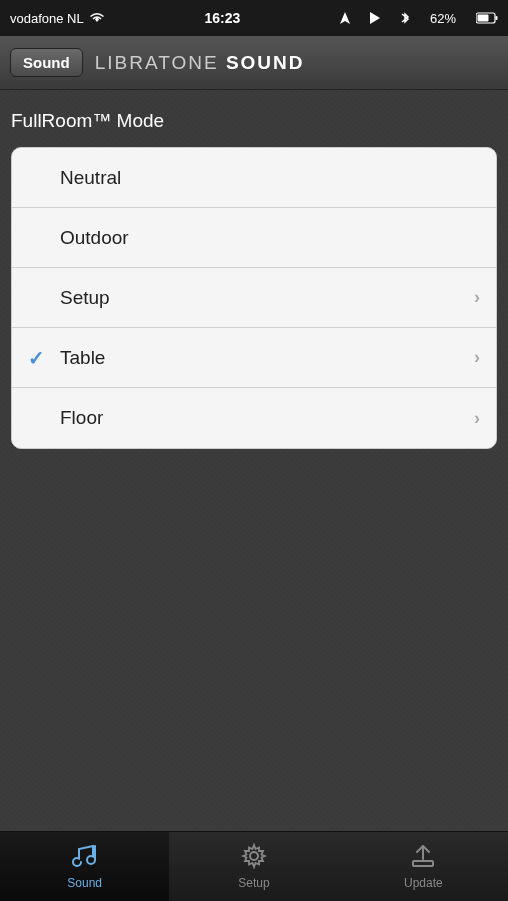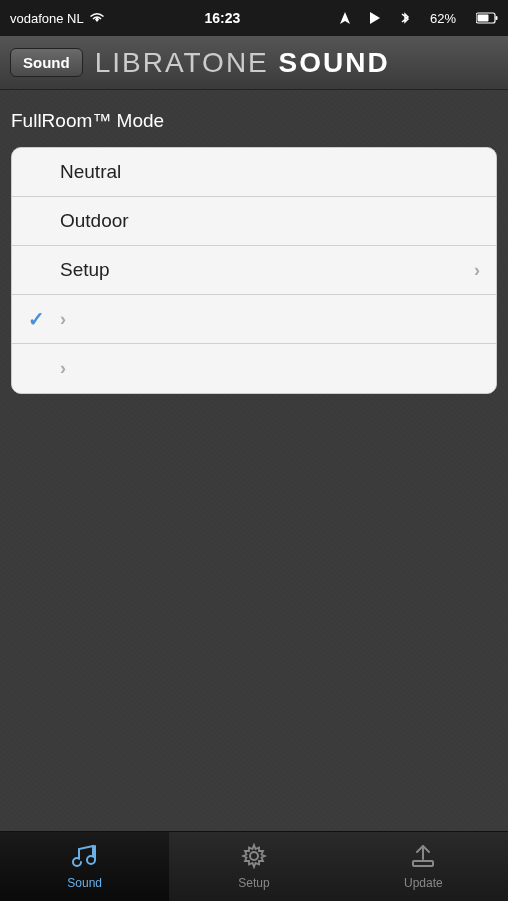--- a/index.html
+++ b/index.html
@@ -46,21 +46,21 @@
       border-radius: 6px;
       color: white;
       font-size: 15px;
       font-weight: 600;
       padding: 5px 12px;
       cursor: pointer;
     }
 
     .nav-title {
       color: #ccc;
-      font-size: 28px;
+      font-size: 19px;
       font-weight: 300;
       letter-spacing: 2px;
     }
     .nav-title-bold {
       color: white;
       font-weight: 700;
     }
 
     
     .content-area {
@@ -87,21 +87,21 @@
       background: #f0f0f0;
       border-radius: 10px;
       overflow: hidden;
       border: 1px solid #ccc;
     }
 
     .list-item {
       display: flex;
       align-items: center;
       padding: 0 16px;
-      height: 49px;
+      height: 60px;
       background: #f5f5f5;
       border-bottom: 1px solid #d0d0d0;
       cursor: pointer;
       position: relative;
     }
 
     .list-item:last-child {
       border-bottom: none;
     }
 
@@ -248,25 +248,27 @@
     </div>
 
     <div class="list-item">
       <span class="checkmark"></span>
       <span class="item-label">Setup</span>
       <span class="chevron">›</span>
     </div>
 
     <div class="list-item">
       <span class="checkmark" style="color:#4a90d9;">✓</span>
+      <span class="item-label">Table</span>
       <span class="chevron">›</span>
     </div>
 
     <div class="list-item">
       <span class="checkmark"></span>
+      <span class="item-label">Floor</span>
       <span class="chevron">›</span>
     </div>
   </div>
 </div>
 
 <div class="tab-bar">
 
   <div class="tab-item active">
     <span class="tab-icon note-icon">
       <svg viewBox="0 0 26 26" fill="none" xmlns="http://www.w3.org/2000/svg">

